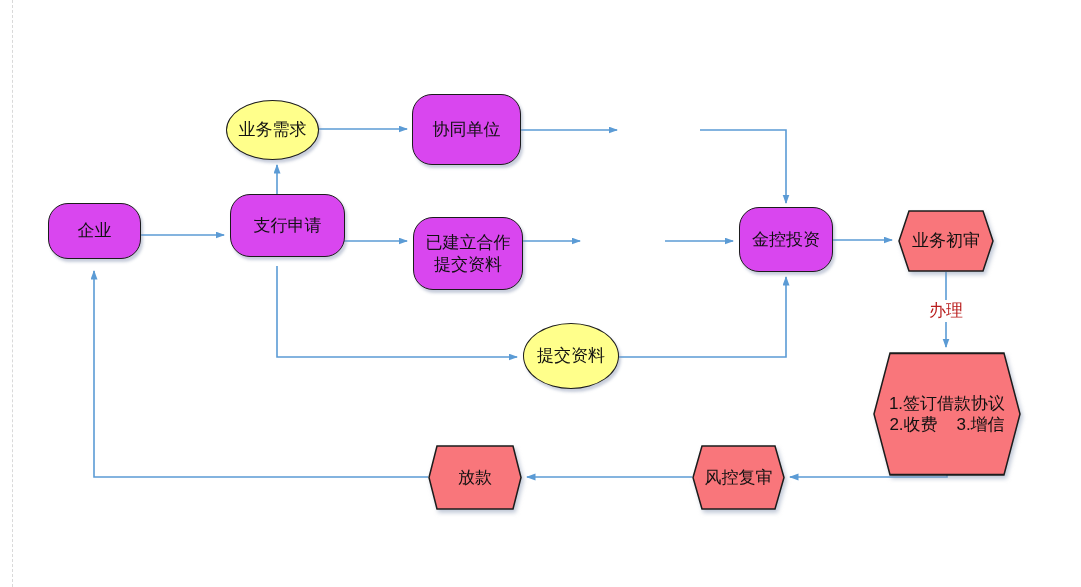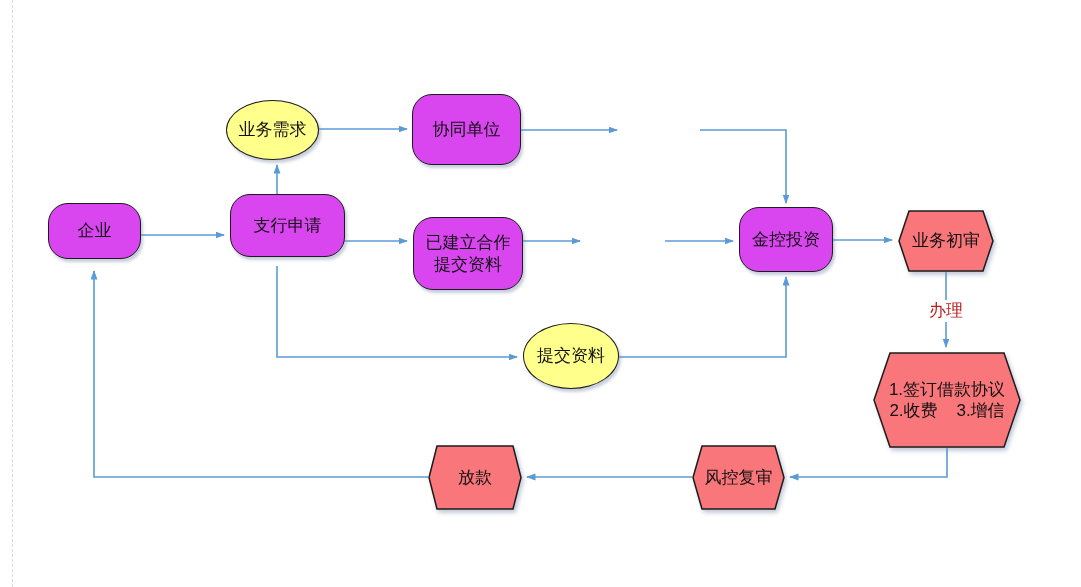--- a/index.html
+++ b/index.html
@@ -99,21 +99,21 @@
     <span class="node-label">金控投资</span>
   </div>
 
   <div class="node hex" style="left:898px;top:210px;width:96px;height:62px">
     <svg class="hex-bg" viewBox="0 0 96 62" preserveAspectRatio="none">
       <polygon points="11,1 85,1 95,31 85,61 11,61 1,31"></polygon>
     </svg>
     <span class="node-label">业务初审</span>
   </div>
 
-  <div class="node hex" style="left:873px;top:352px;width:148px;height:96px">
+  <div class="node hex" style="left:873px;top:352px;width:148px;height:124px">
     <svg class="hex-bg" viewBox="0 0 148 96" preserveAspectRatio="none">
       <polygon points="17,1 131,1 147,48 131,95 17,95 1,48"></polygon>
     </svg>
     <span class="node-label pre"><span>1.签订借款协议</span><br><span>2.收费    3.增信</span></span>
   </div>
 
   <div class="node ellipse" style="left:523px;top:323px;width:96px;height:66px">
     <span class="node-label">提交资料</span>
   </div>
 

